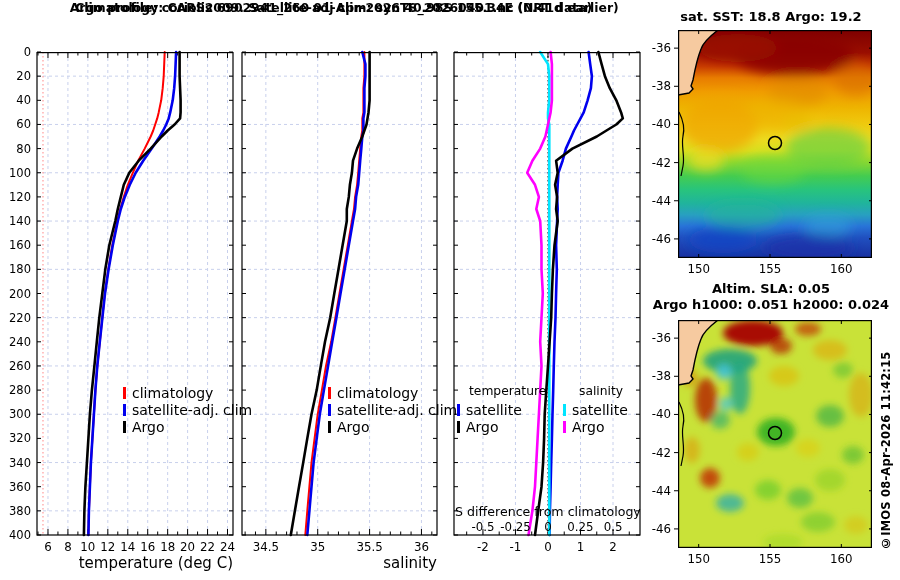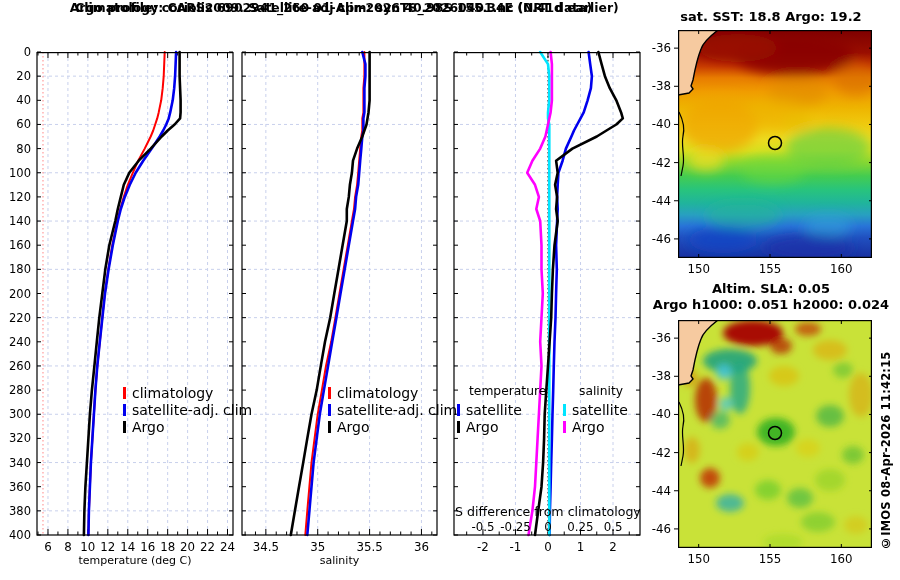--- a/index.html
+++ b/index.html
@@ -1,20 +1,20 @@
 <!DOCTYPE html>
 <html><head>
 <meta charset="utf-8">
 <style>
   html,body{margin:0;padding:0;background:#fff;}
   .canvas{position:relative;width:900px;height:580px;background:#fff;
           font-family:"DejaVu Sans","Liberation Sans",sans-serif;overflow:hidden;color:#000;}
   .abs{position:absolute;}
   .figtitle{font-weight:bold;font-size:12.4px;text-align:center;white-space:nowrap;}
-  .xlab{font-size:11px;text-align:center;white-space:nowrap;}
+  .xlab{font-size:15px;text-align:right;white-space:nowrap;}
   .maptitle{font-weight:bold;font-size:13px;text-align:center;white-space:nowrap;}
   .lgrow{display:flex;align-items:center;height:17px;white-space:nowrap;}
   .stub{display:inline-block;width:3px;height:12px;margin-right:6px;flex:0 0 3px;}
   .lglab{font-size:14px;}
   .lghead{font-size:12.3px;height:17px;white-space:nowrap;}
   .credit{font-weight:bold;font-size:11.5px;writing-mode:vertical-rl;transform:rotate(180deg);
           white-space:nowrap;letter-spacing:0.2px;}
   svg{position:absolute;overflow:visible;}
   svg.clip{overflow:hidden;}
   text{font-family:"DejaVu Sans","Liberation Sans",sans-serif;}

